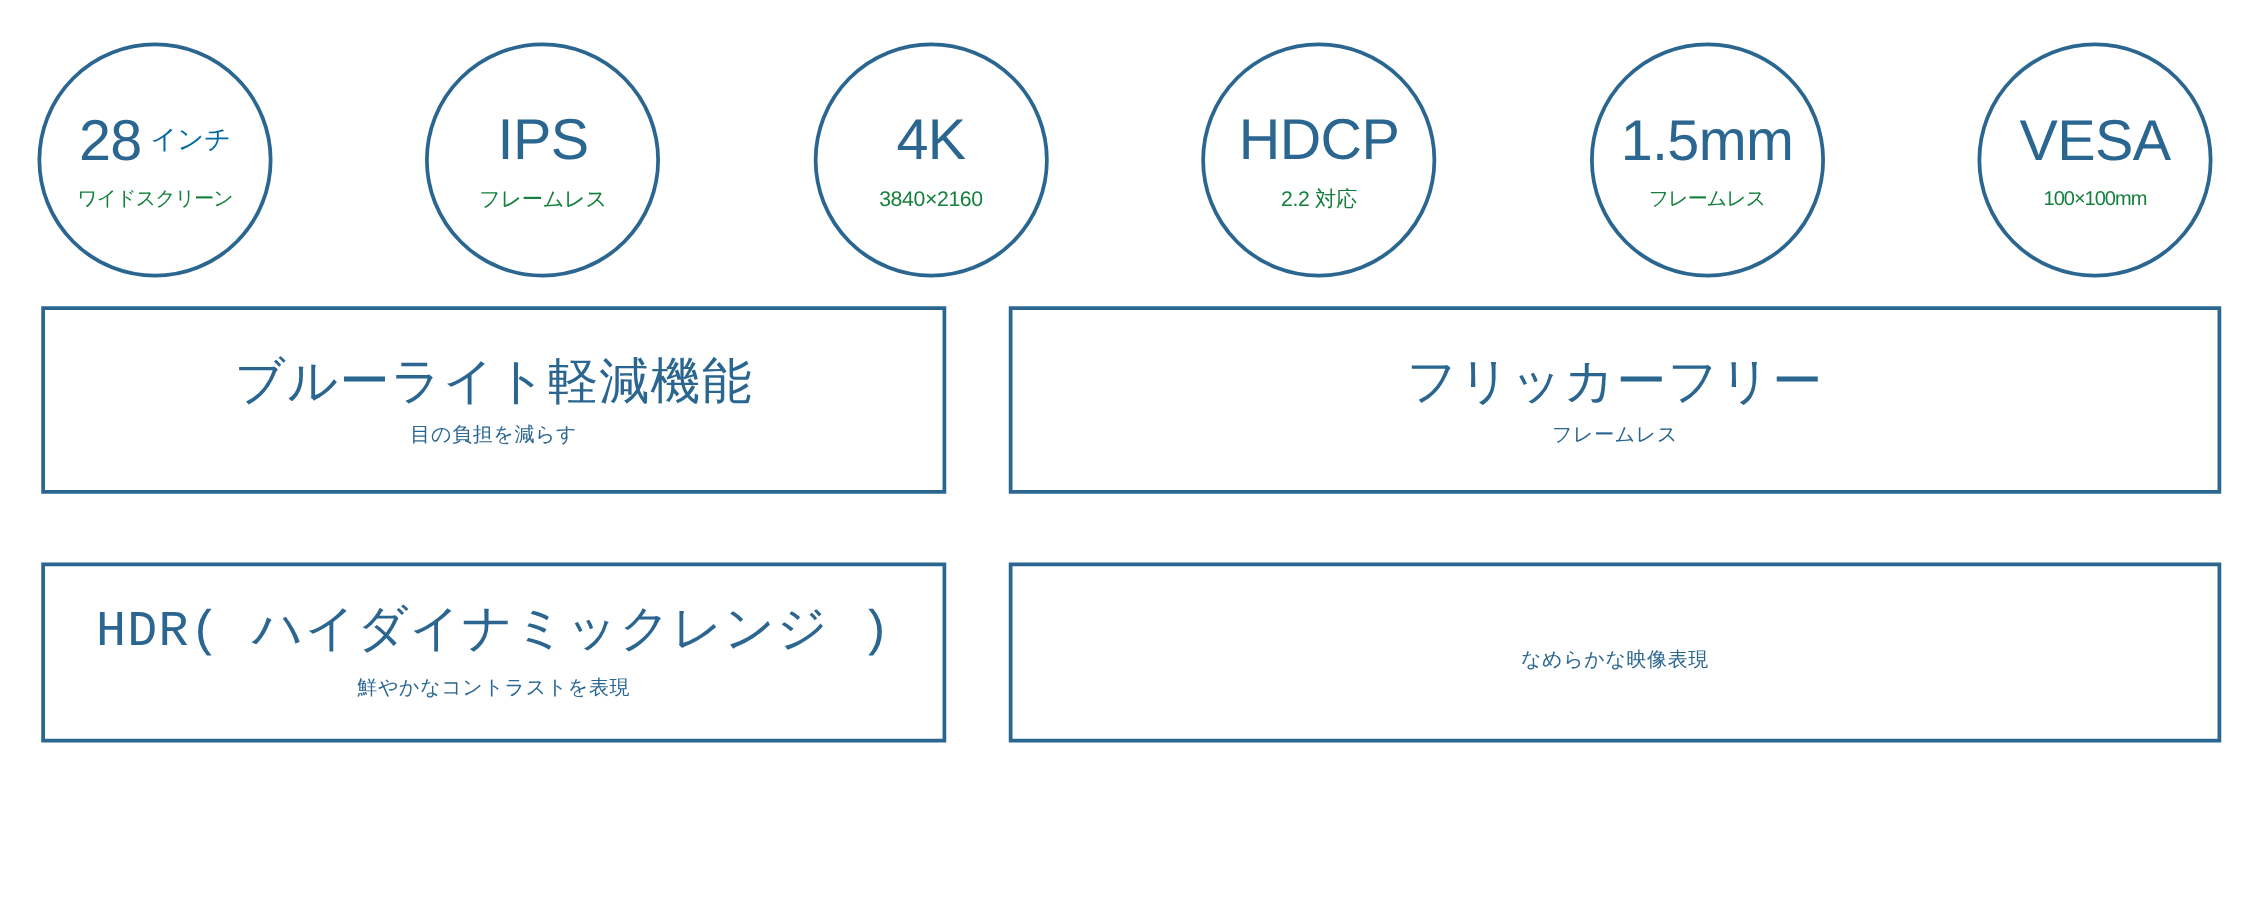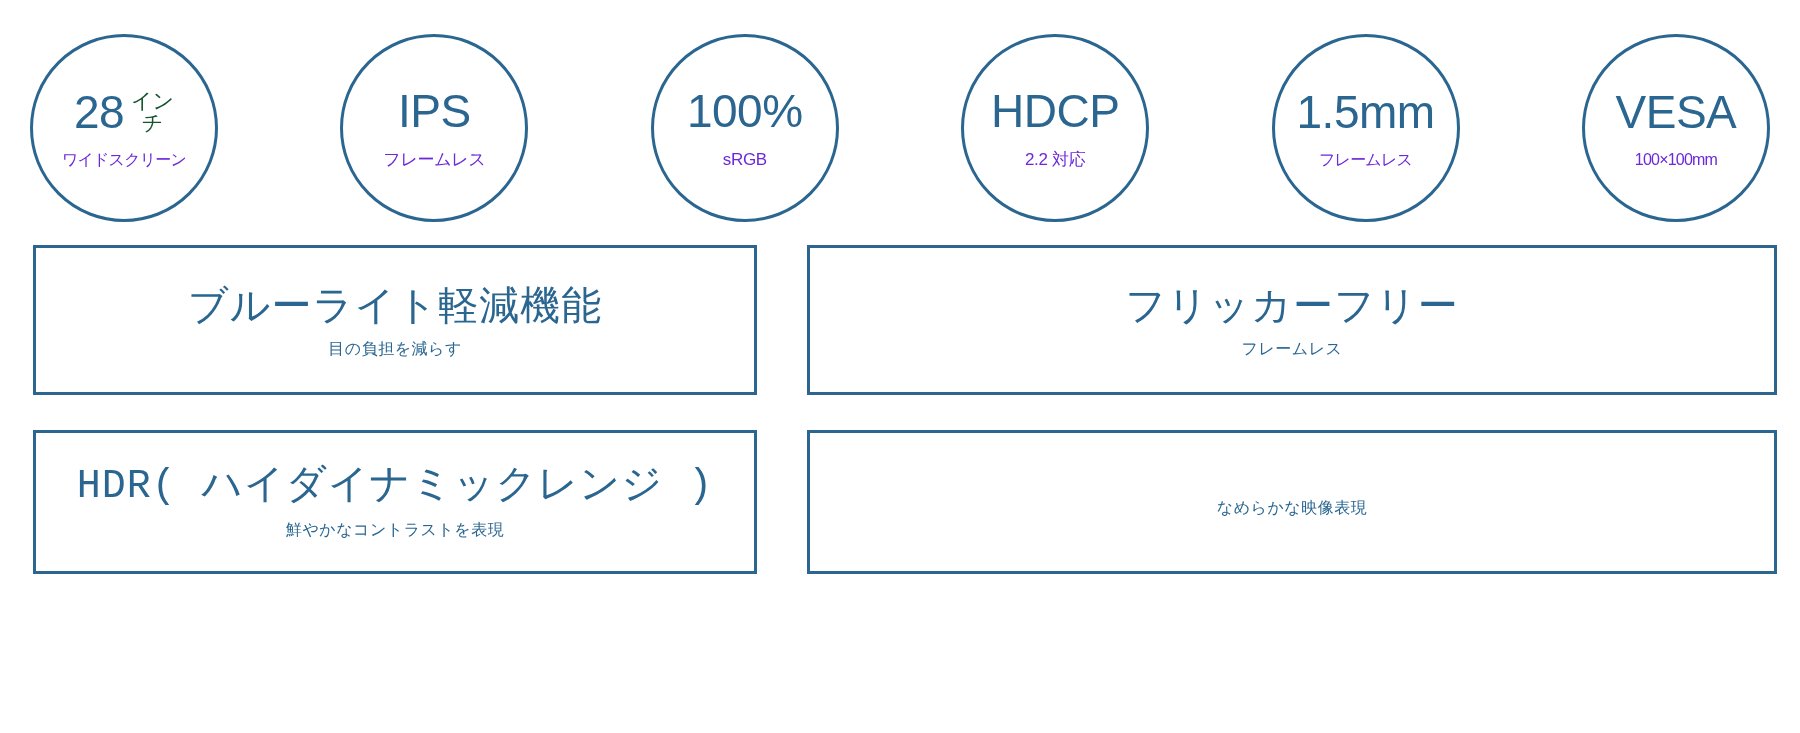--- a/index.html
+++ b/index.html
@@ -62,35 +62,35 @@
   .circle-main-text {
     font-size: 46px;
     font-weight: 400;
     letter-spacing: -0.5px;
     color: #2a6690;
     line-height: 1;
   }
 
   .circle-main-stack {
     display: flex;
-    flex-direction: column;
+    flex-direction: row;
     align-items: center;
     justify-content: center;
     font-size: 21px;
     line-height: 1.04;
     margin-left: 7px;
-    color: #14532d;
+    color: #0369a1;
   }
   .circle-main-stack span { display: block; }
 
   .circle-sub {
     margin-top: 17px;
     font-size: 17px;
     line-height: 1;
-    color: #6d28d9;
+    color: #15803d;
     white-space: nowrap;
     letter-spacing: -0.3px;
   }
   .circle-sub.tight {
     font-size: 16px;
     letter-spacing: -0.8px;
   }
 
   
   .feature-grid {
@@ -99,21 +99,21 @@
     top: 245px;
     width: 1744px;
   }
 
   .feature-row {
     display: flex;
     flex-direction: row;
     justify-content: space-between;
     width: 100%;
   }
-  .feature-row.row-top { margin-bottom: 35px; }
+  .feature-row.row-top { margin-bottom: 55px; }
 
   .feature-box {
     border: 3px solid #2a6690;
     box-sizing: border-box;
     height: 150px;
     display: flex;
     flex-direction: column;
     align-items: center;
     justify-content: center;
     background: #ffffff;
@@ -157,27 +157,27 @@
       <div class="circle-sub tight">ワイドスクリーン</div>
     </div>
 
     <div class="circle-badge">
       <div class="circle-main">
         <span class="circle-main-text">IPS</span>
       </div>
       <div class="circle-sub">フレームレス</div>
     </div>
 
-    <div class="circle-badge">
-      <div class="circle-main">
-        <span class="circle-main-text">100%</span>
-      </div>
-      <div class="circle-sub">sRGB</div>
-    </div>
-
+
+    <div class="circle-badge">
+      <div class="circle-main">
+        <span class="circle-main-text">4K</span>
+      </div>
+      <div class="circle-sub">3840×2160</div>
+    </div>
 
     <div class="circle-badge">
       <div class="circle-main">
         <span class="circle-main-text">HDCP</span>
       </div>
       <div class="circle-sub">2.2 対応</div>
     </div>
 
     <div class="circle-badge">
       <div class="circle-main">

